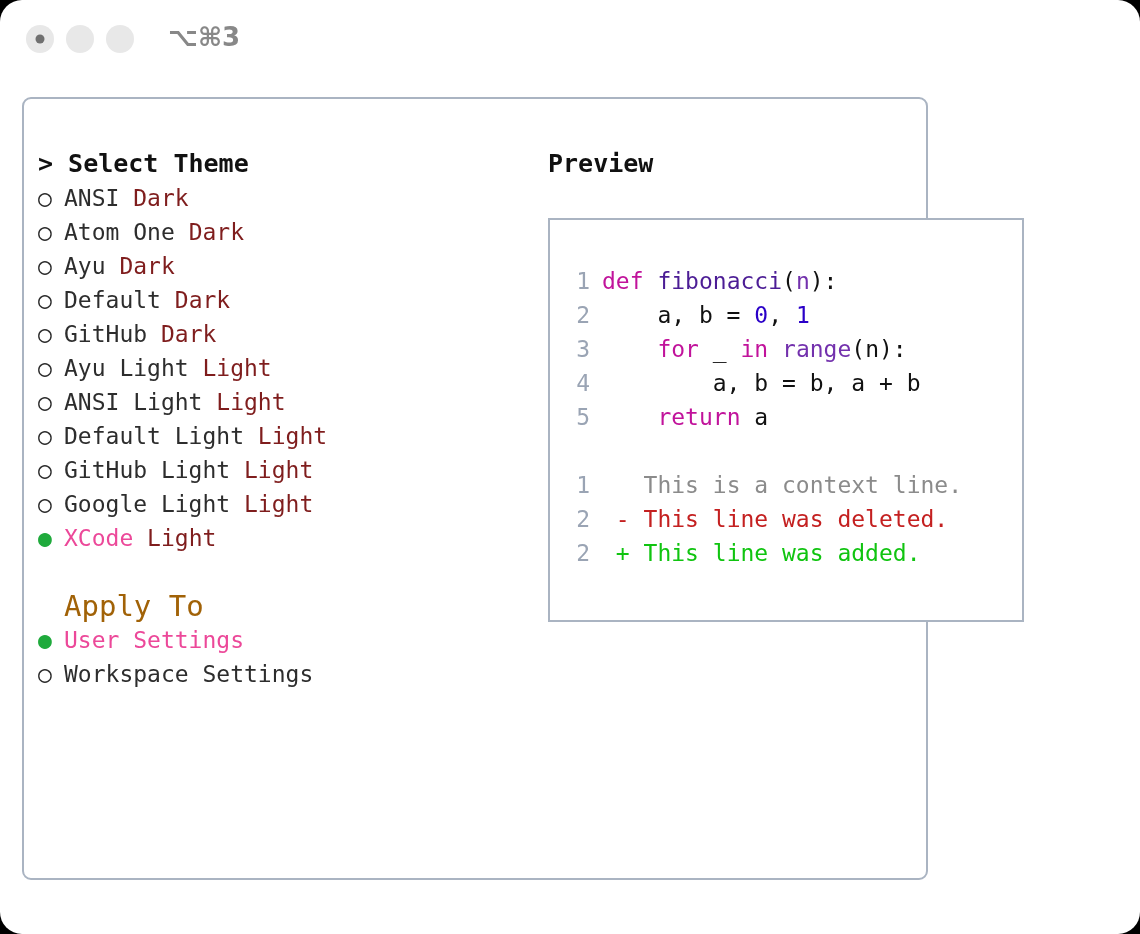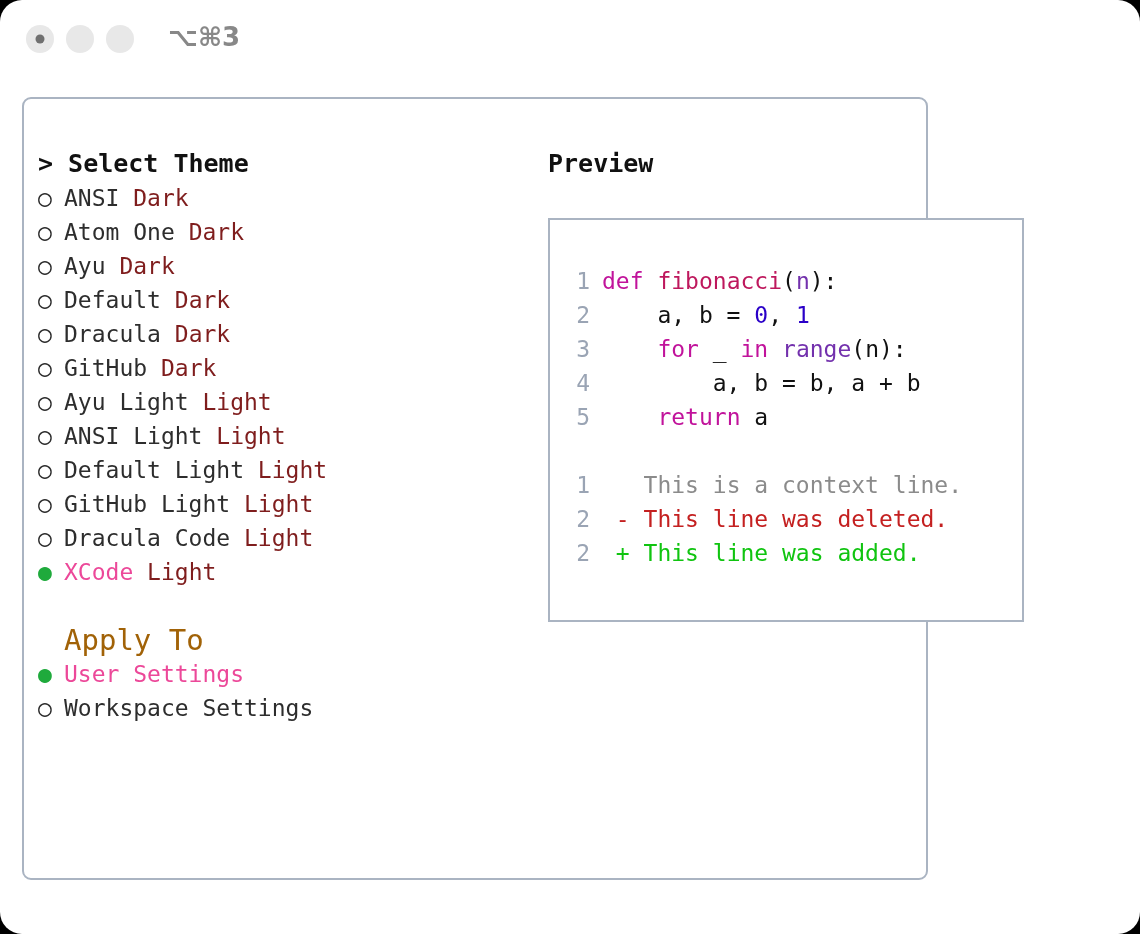--- a/index.html
+++ b/index.html
@@ -164,21 +164,21 @@
     color: #111111;
   }
   .ln {
     display: inline-block;
     width: 26px;
     text-align: right;
     color: #9aa4b4;
     margin-right: 12px;
   }
   .kw  { color: #c1139b; }
-  .fn  { color: #be185d; }
+  .fn  { color: #4c1d95; }
   .var { color: #7331ad; }
   .num { color: #2a00c8; }
   .pl  { color: #111111; }
 
   .blank-line { height: 34px; }
 
   .diff-ctx { color: #8b8b8b; }
   .diff-del { color: #c42020; }
   .diff-add { color: #10c410; }
 </style>
@@ -199,27 +199,26 @@
   <div id="panel">
 
     <div id="left-col">
       <div class="hdr">&gt; Select Theme</div>
 
       <div id="theme-list">
           <div class="row"><span class="marker unsel">○</span><span class="name">ANSI</span><span class="kind"> Dark</span></div>
           <div class="row"><span class="marker unsel">○</span><span class="name">Atom One</span><span class="kind"> Dark</span></div>
           <div class="row"><span class="marker unsel">○</span><span class="name">Ayu</span><span class="kind"> Dark</span></div>
           <div class="row"><span class="marker unsel">○</span><span class="name">Default</span><span class="kind"> Dark</span></div>
-          <div class="row"><span class="marker unsel">○</span><span class="name">Dracula</span><span class="kind"> Dark</span></div>
           <div class="row"><span class="marker unsel">○</span><span class="name">GitHub</span><span class="kind"> Dark</span></div>
           <div class="row"><span class="marker unsel">○</span><span class="name">Ayu Light</span><span class="kind"> Light</span></div>
           <div class="row"><span class="marker unsel">○</span><span class="name">ANSI Light</span><span class="kind"> Light</span></div>
           <div class="row"><span class="marker unsel">○</span><span class="name">Default Light</span><span class="kind"> Light</span></div>
           <div class="row"><span class="marker unsel">○</span><span class="name">GitHub Light</span><span class="kind"> Light</span></div>
-          <div class="row"><span class="marker unsel">○</span><span class="name">Dracula Code</span><span class="kind"> Light</span></div>
+          <div class="row"><span class="marker unsel">○</span><span class="name">Google Light</span><span class="kind"> Light</span></div>
           <div class="row selected"><span class="marker sel">●</span><span class="name">XCode</span><span class="kind"> Light</span></div>
         </div>
 
       <div class="gap"></div>
 
       <div class="section-title">Apply To</div>
 
       <div id="apply-list">
           <div class="row selected"><span class="marker sel">●</span><span class="name">User Settings</span></div>
           <div class="row"><span class="marker unsel">○</span><span class="name">Workspace Settings</span></div>

